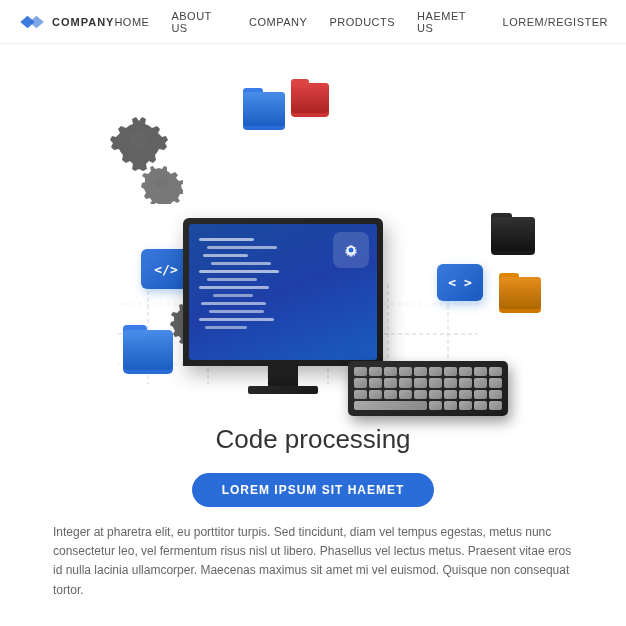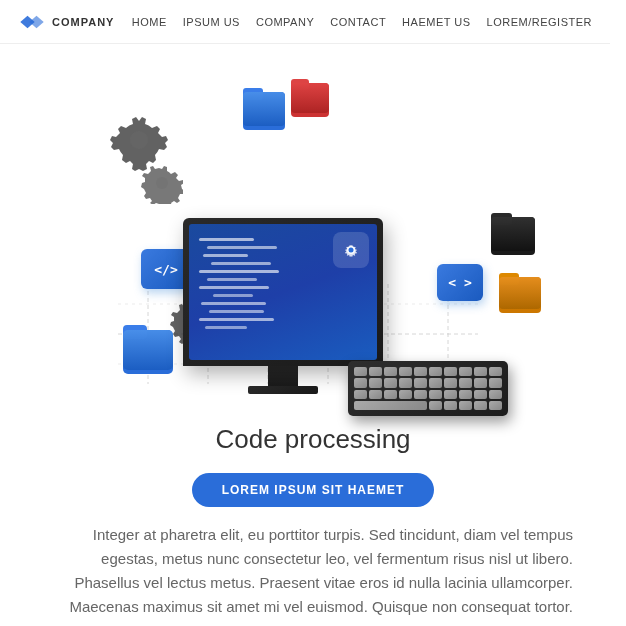--- a/index.html
+++ b/index.html
@@ -8,21 +8,21 @@
       height: 626px;
       font-family: 'Arial', sans-serif;
       background: #fff;
       overflow: hidden;
       position: relative;
     }
 
     
     nav {
       position: absolute;
-      top: 0; left: 0; right: 16px;
+      top: 0; left: 0; right: 0;
       height: 44px;
       display: flex;
       align-items: center;
       padding: 0 18px;
       background: #fff;
       border-bottom: 1px solid #eee;
       z-index: 10;
     }
     .logo-area {
       display: flex;
@@ -35,21 +35,21 @@
       height: 18px;
     }
     .logo-text {
       font-size: 11px;
       font-weight: 700;
       color: #333;
       letter-spacing: 1px;
     }
     .nav-links {
       display: flex;
-      gap: 16px;
+      gap: 22px;
       align-items: center;
     }
     .nav-link {
       font-size: 11px;
       color: #444;
       text-decoration: none;
       font-weight: 500;
       letter-spacing: 0.5px;
       cursor: pointer;
     }
@@ -194,43 +194,43 @@
       border-radius: 22px;
       padding: 10px 30px;
       font-size: 12px;
       font-weight: 700;
       letter-spacing: 1px;
       cursor: pointer;
       margin-bottom: 16px;
       display: inline-block;
     }
     .description {
-      font-size: 15px;
+      font-size: 12px;
       color: #666;
       line-height: 1.6;
-      text-align: right;
+      text-align: left;
       max-width: 520px;
     }
   </style>
 </head>
 <body>
 
 <nav>
   <div class="logo-area">
     <svg class="logo-icon" viewBox="0 0 30 20" fill="none">
       <path d="M2 10 L10 3 L18 10 L10 17 Z" fill="#2a6dd9" opacity="0.9"></path>
       <path d="M12 10 L20 3 L28 10 L20 17 Z" fill="#2a6dd9" opacity="0.6"></path>
     </svg>
     <span class="logo-text">COMPANY</span>
   </div>
   <div class="nav-links">
     <a class="nav-link">HOME</a>
-    <a class="nav-link">IPSUM US</a>
+    <a class="nav-link">ABOUT US</a>
     <a class="nav-link">COMPANY</a>
-    <a class="nav-link">CONTACT</a>
+    <a class="nav-link">PRODUCTS</a>
     <a class="nav-link">HAEMET US</a>
     <a class="nav-link">LOREM/REGISTER</a>
   </div>
 </nav>
 
 <div class="main-content">
 
   <div class="illustration">
 
     <svg style="position:absolute;bottom:50px;left:95px;width:360px;height:100px;" viewBox="0 0 360 100">

